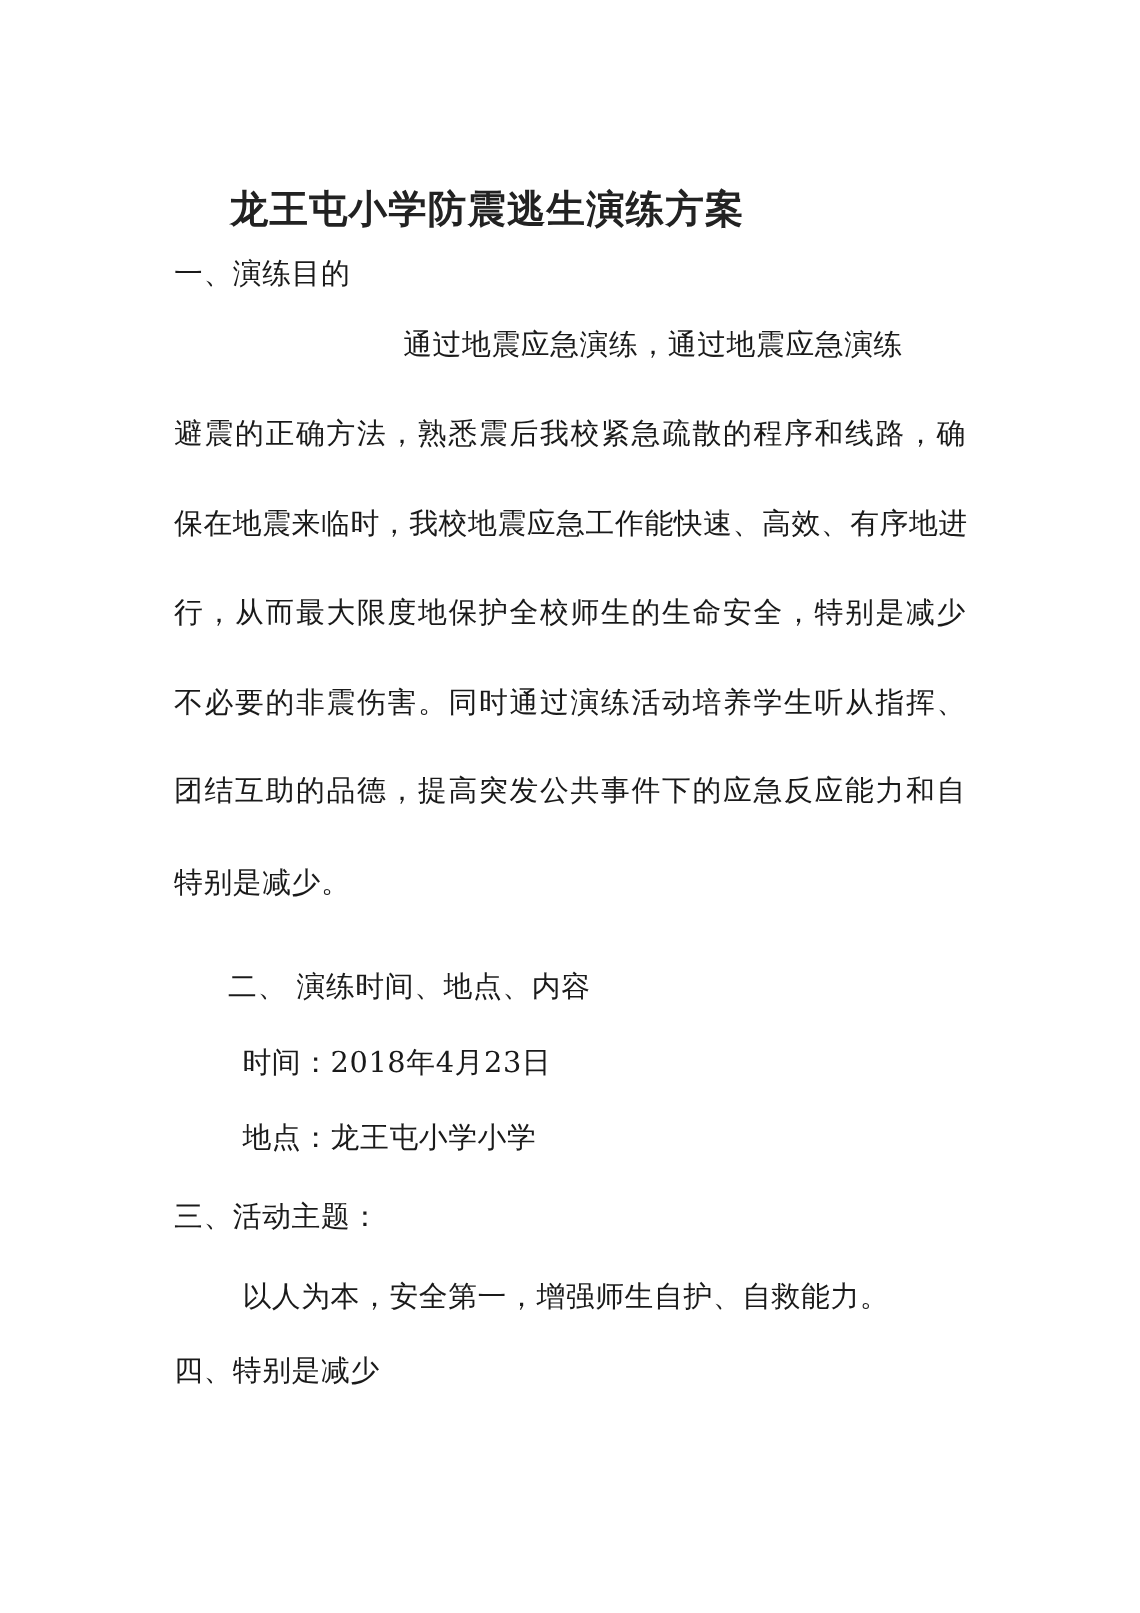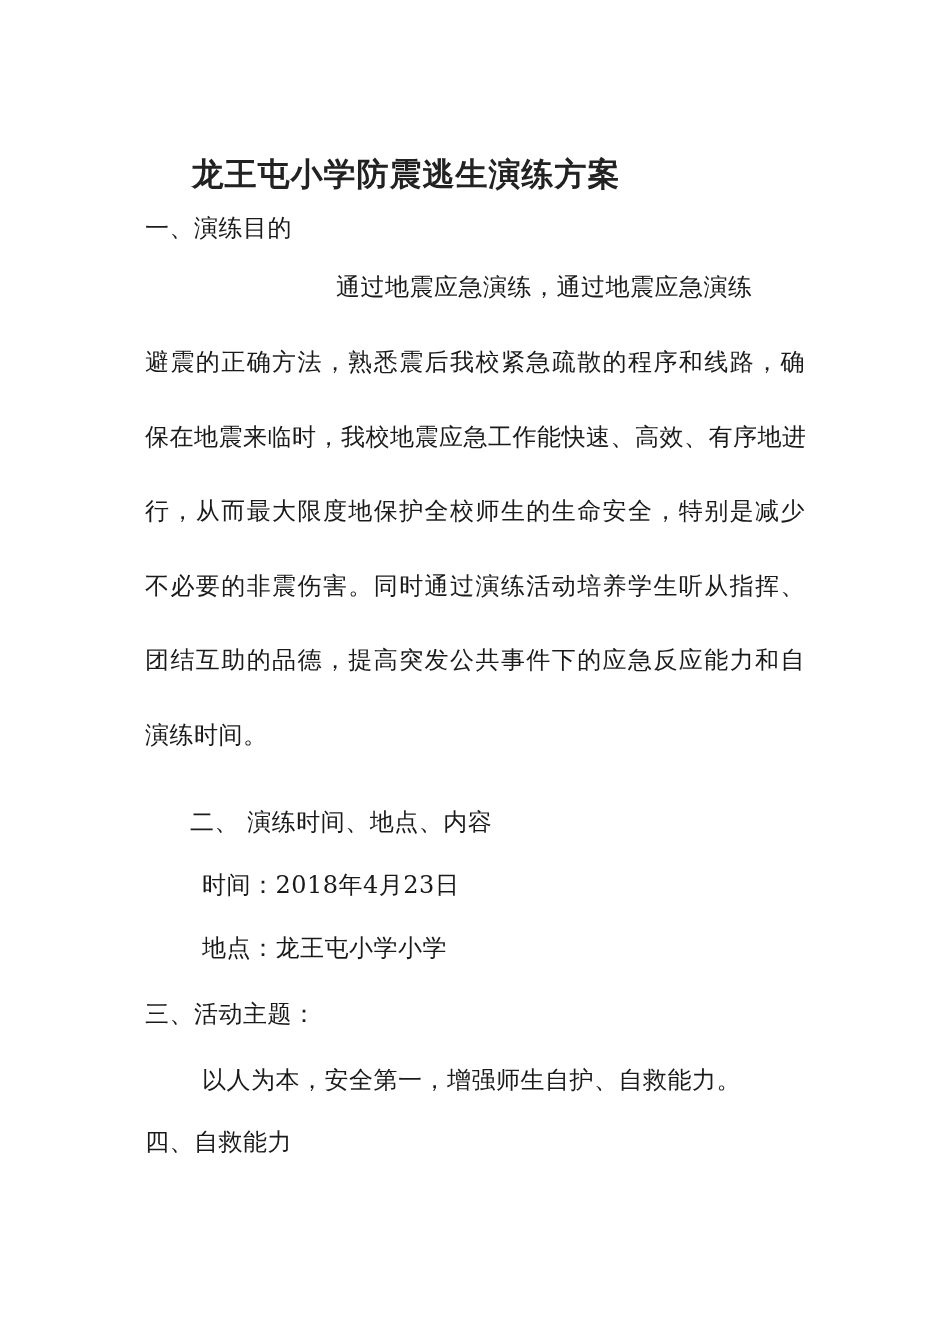--- a/index.html
+++ b/index.html
@@ -18,23 +18,23 @@
   <div class="title">龙王屯小学防震逃生演练方案</div>
 
   <div class="line" style="top:199px;margin-top:13px;">一、演练目的</div>
 
   <div class="line" style="top:271px; left:336px;">通过地震应急演练，通过地震应急演练</div>
   <div class="line just" style="top:346px;">避震的正确方法，熟悉震后我校紧急疏散的程序和线路，确</div>
   <div class="line just" style="top:421px;">保在地震来临时，我校地震应急工作能快速、高效、有序地进</div>
   <div class="line just" style="top:495px;">行，从而最大限度地保护全校师生的生命安全，特别是减少</div>
   <div class="line just" style="top:570px;">不必要的非震伤害。同时通过演练活动培养学生听从指挥、</div>
   <div class="line just" style="top:644px;">团结互助的品德，提高突发公共事件下的应急反应能力和自</div>
-  <div class="line" style="top:719px;">演练时间。</div>
+  <div class="line" style="top:719px;">特别是减少。</div>
 
   <div class="line" style="top:806px;margin-left:45px;">二、  演练时间、地点、内容</div>
   <div class="line serif" style="top:869px; left:202px;">时间：2018年4月23日</div>
   <div class="line serif" style="top:932px; left:202px;">地点：龙王屯小学小学</div>
 
   <div class="line" style="top:998px;">三、活动主题：</div>
   <div class="line" style="top:1064px; left:202px;text-align:right;">以人为本，安全第一，增强师生自护、自救能力。</div>
 
-  <div class="line" style="top:1126px;">四、自救能力</div>
+  <div class="line" style="top:1126px;">四、特别是减少</div>
 </div>
 
 </body></html>

